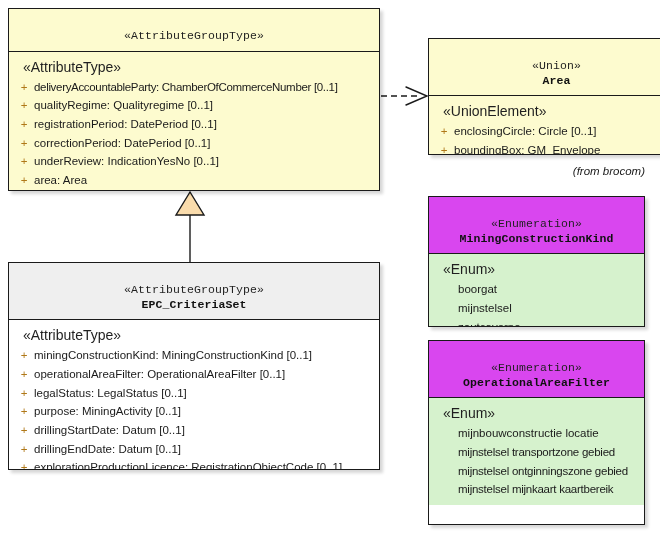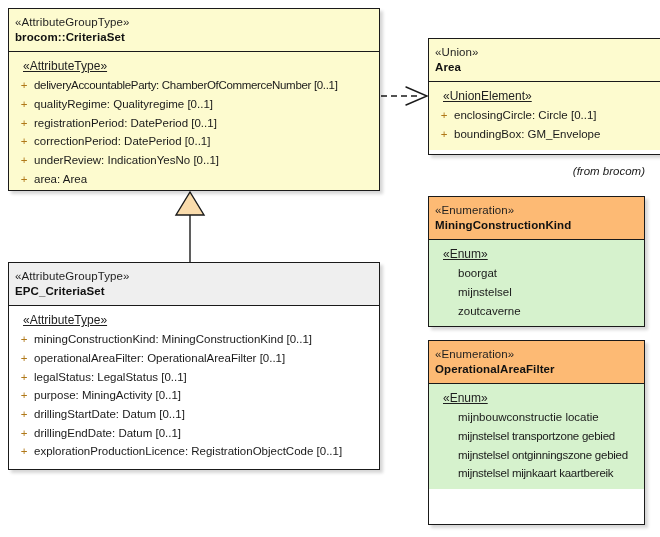--- a/index.html
+++ b/index.html
@@ -25,23 +25,25 @@
   
   .uml-box {
     position: absolute;
     box-sizing: border-box;
     border: 1px solid #1a1a1a;
     box-shadow: 3px 3px 3px rgba(0,0,0,0.16);
     overflow: hidden;
   }
   .uml-head {
     box-sizing: border-box;
-    padding: 6px 6px 7px 6px;
+    text-align: center;
+    padding: 20px 6px 7px 6px;
     border-bottom: 1px solid #1a1a1a;
     line-height: 1.28;
+    font-family: Liberation Mono, monospace;
   }
   .stereotype {
     display: block;
     font-size: 11.5px;
     color: #1f1f1f;
     letter-spacing: 0.1px;
   }
   .classname {
     display: block;
     font-size: 11.5px;
@@ -52,30 +54,29 @@
   .uml-body {
     box-sizing: border-box;
     padding: 6px 5px 6px 5px;
   }
 
   
   .yellow .uml-head { background: #fdfbcf; }
   .yellow .uml-body { background: #fdfbcf; }
   .gray  .uml-head { background: #efefef; }
   .gray  .uml-body { background: #ffffff; }
-  .green .uml-head { background: #fdba74; }
+  .green .uml-head { background: #d946ef; }
   .green .uml-body { background: #d6f2cd; }
 
   
   .group-label {
-    font-size: 12px;
+    font-size: 14px;
     color: #1f1f1f;
     padding: 1px 0 3px 9px;
     white-space: nowrap;
-    text-decoration: underline;
   }
   .attr-row {
     display: flex;
     align-items: baseline;
     font-size: 11.5px;
     color: #1a1a1a;
     line-height: 1.62;
     white-space: nowrap;
   }
   .attr-vis {
@@ -138,21 +139,20 @@
     
     <g>
       <line x1="190" y1="215" x2="190" y2="262" stroke="#1a1a1a" stroke-width="1.4"></line>
       <polygon points="190,192 176,215 204,215" fill="#fadcac" stroke="#1a1a1a" stroke-width="1.4" stroke-linejoin="miter"></polygon>
     </g>
   </svg>
 
   <div class="uml-box yellow" style="left:8px; top:8px; width:372px; height:183px;">
     <div class="uml-head">
       <span class="stereotype">«AttributeGroupType»</span>
-      <span class="classname">brocom::CriteriaSet</span>
     </div>
     <div class="uml-body">
       <div class="group-label">«AttributeType»</div>
 
       <div class="attr-row">
         <span class="attr-vis">+</span>
         <span class="attr-text squeeze">deliveryAccountableParty: ChamberOfCommerceNumber [0..1]</span>
       </div>
       <div class="attr-row">
         <span class="attr-vis">+</span>

